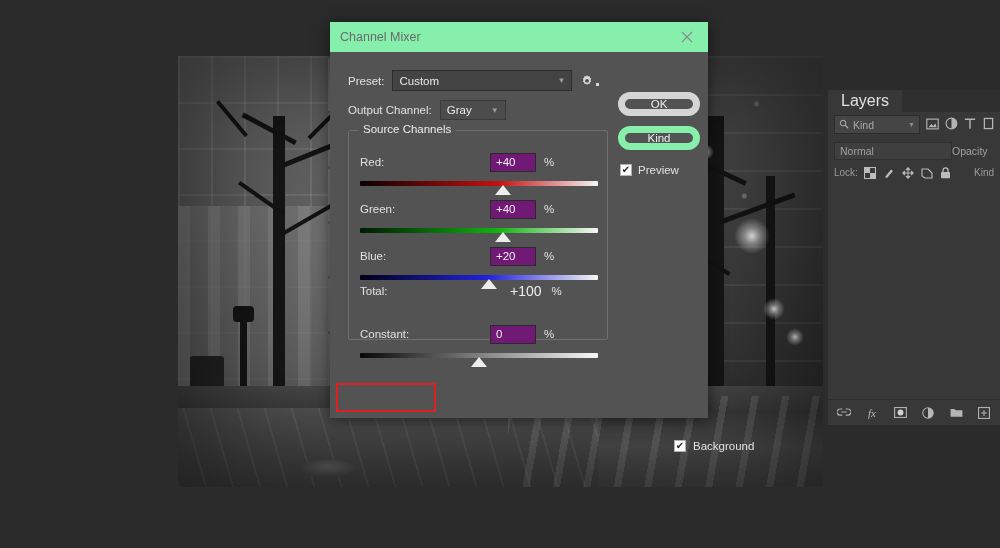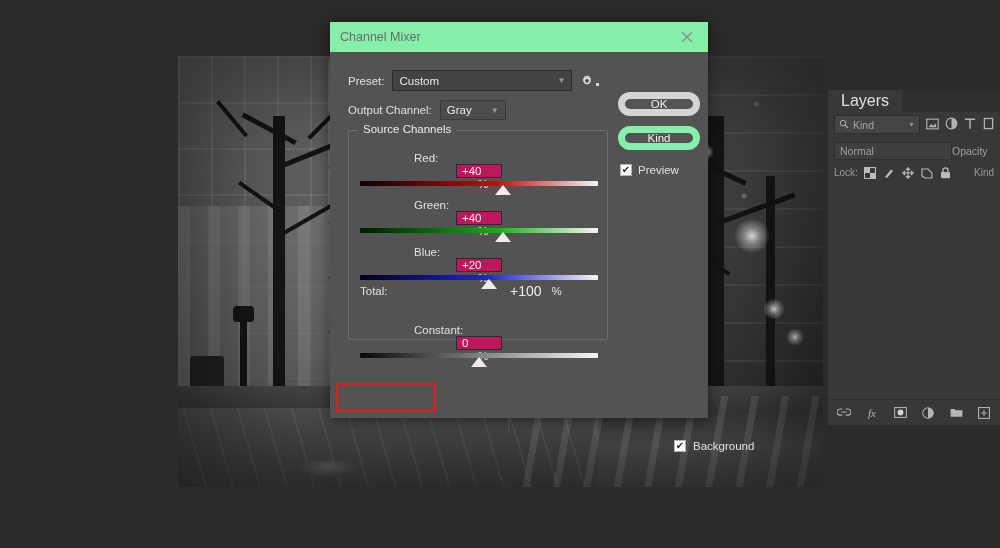--- a/index.html
+++ b/index.html
@@ -184,24 +184,24 @@
   #srcGroup {
     position:absolute; left:18px; top:78px; width:260px; height:210px;
     border:1px solid #6e6e6e; border-radius:2px;
   }
   #srcLegend {
     position:absolute; left:28px; top:71px; background:#535353;
     padding:0 5px; color:#ececec; font-size:11.5px;
   }
 
   .chRow { position:absolute; left:30px; width:238px; }
-  .chHead { display:flex; align-items:center; height:20px;flex-direction:column; }
+  .chHead { display:flex; align-items:center; height:20px; }
   .chName { width:130px; }
   .numBox {
-    width:46px; height:19px; background:#be185d; border:1px solid #2a2a2a;
+    width:46px; height:19px; background:#701a75; border:1px solid #2a2a2a;
     display:flex; align-items:center; padding-left:5px; color:#f0f0f0; font-size:11.5px;
   }
   .pct { margin-left:8px; color:#e0e0e0; font-size:11.5px; }
   .track { position:relative; margin-top:9px; height:5px; border-radius:1px; }
   .track.red   { background: linear-gradient(90deg,#0a0000 0%, #c41010 58%, #f5f5f5 100%); }
   .track.green { background: linear-gradient(90deg,#001a00 0%, #12b312 58%, #f5f5f5 100%); }
   .track.blue  { background: linear-gradient(90deg,#000018 0%, #2222e0 54%, #f5f5f5 100%); }
   .track.gray  { background: linear-gradient(90deg,#060606 0%, #6d6d6d 42%, #f7f7f7 100%); }
   .thumb {
     position:absolute; top:4px; width:0; height:0;

